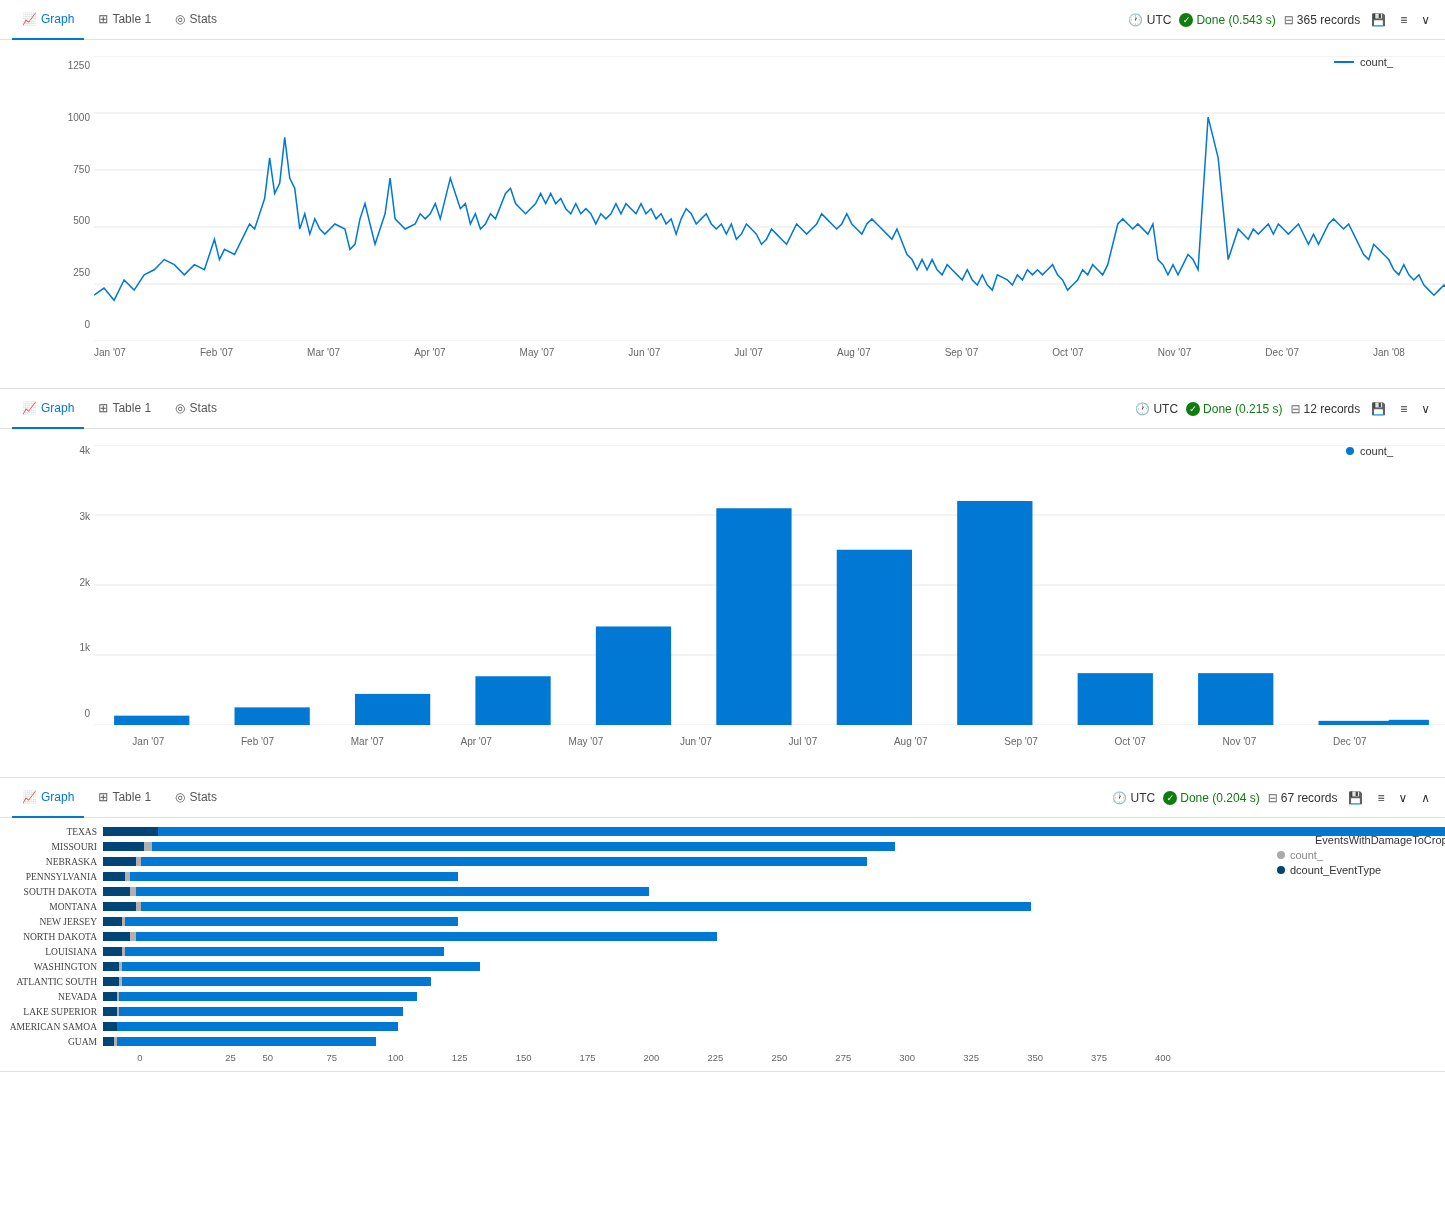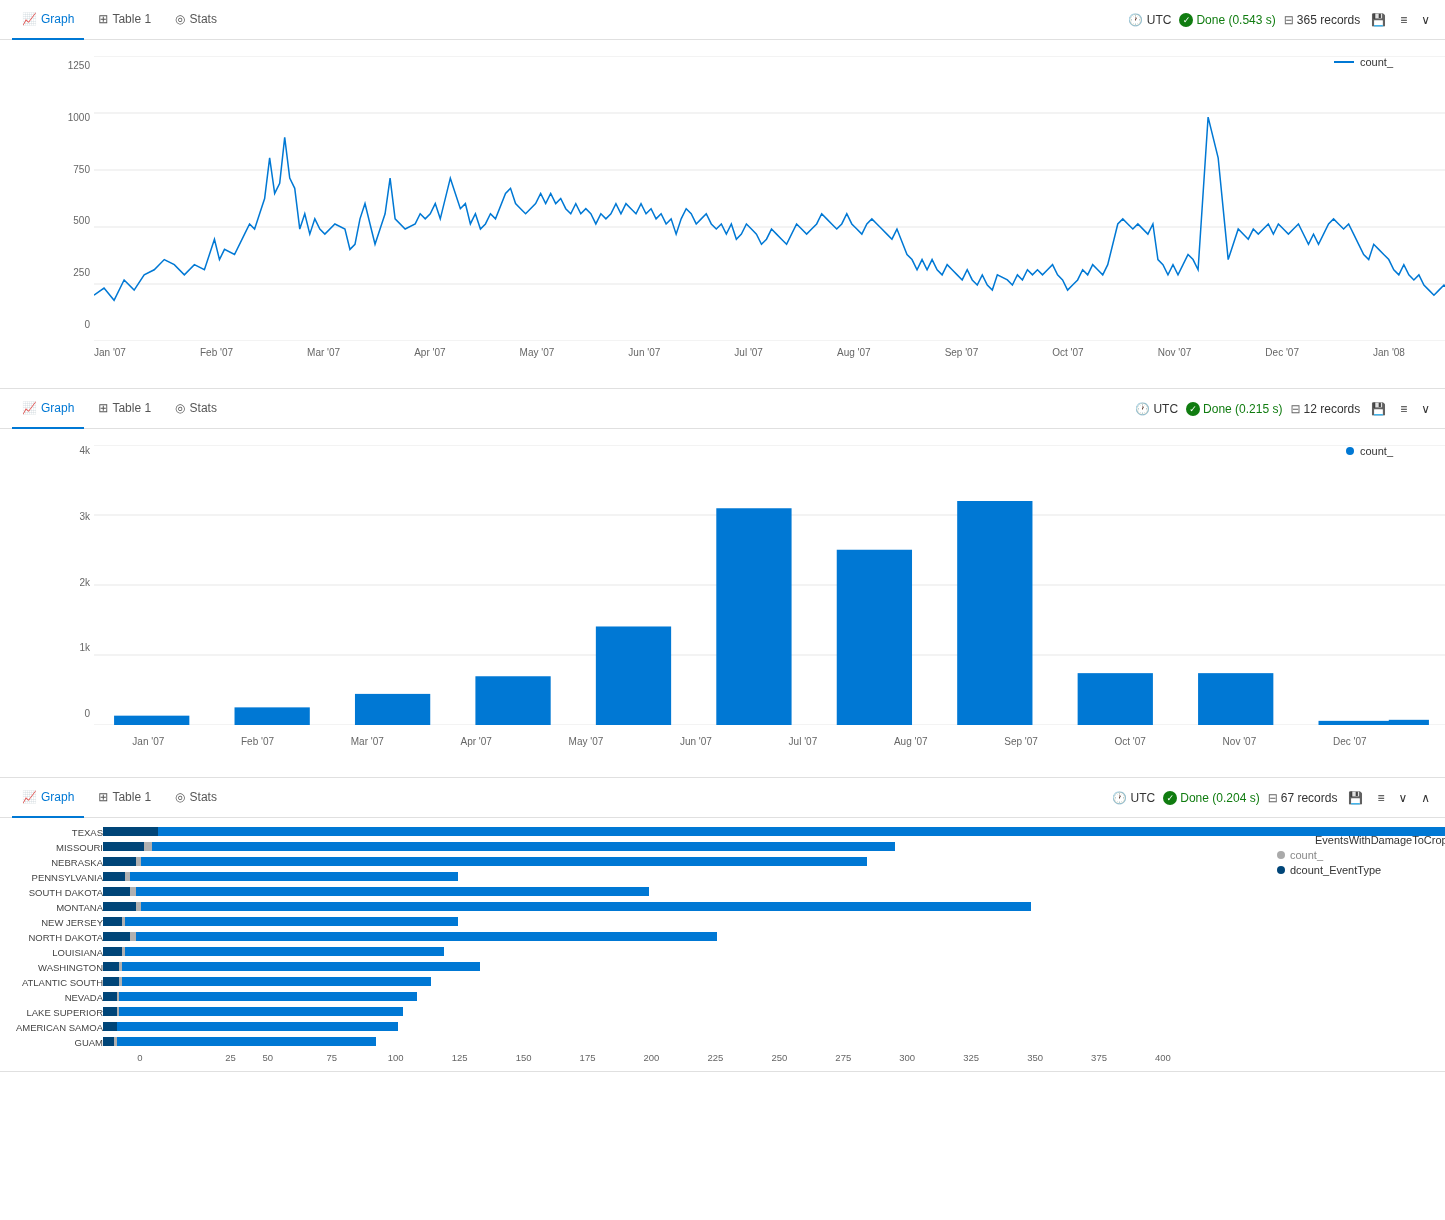--- a/index.html
+++ b/index.html
@@ -36,22 +36,23 @@
     .legend-dot { width: 8px; height: 8px; border-radius: 50%; background: #0078d4; }
     .legend-line { width: 20px; height: 2px; background: #0078d4; }
 
     svg { display: block; }
 
     
     .hbar-row {
       display: flex; align-items: center; margin-bottom: 3px; height: 12px;
     }
     .hbar-label {
-      width: 95px; text-align: right; font-size: 9.5px; color: #444;
+      width: 95px; text-align: right; padding-right: 6px; font-size: 9.5px; color: #444;
       flex-shrink: 0;
+      font-family: Liberation Serif, serif;
     }
     .hbar-track { flex: 1; height: 8px; position: relative; display: flex; gap: 1px; }
     .hbar-legend-item { display: flex; align-items: center; gap: 5px; margin-bottom: 3px; }
     .hbar-legend-dot { width: 8px; height: 8px; border-radius: 50%; }
 
     .section-wrapper { position: relative; }
   </style>
 </head>
 <body>
 

